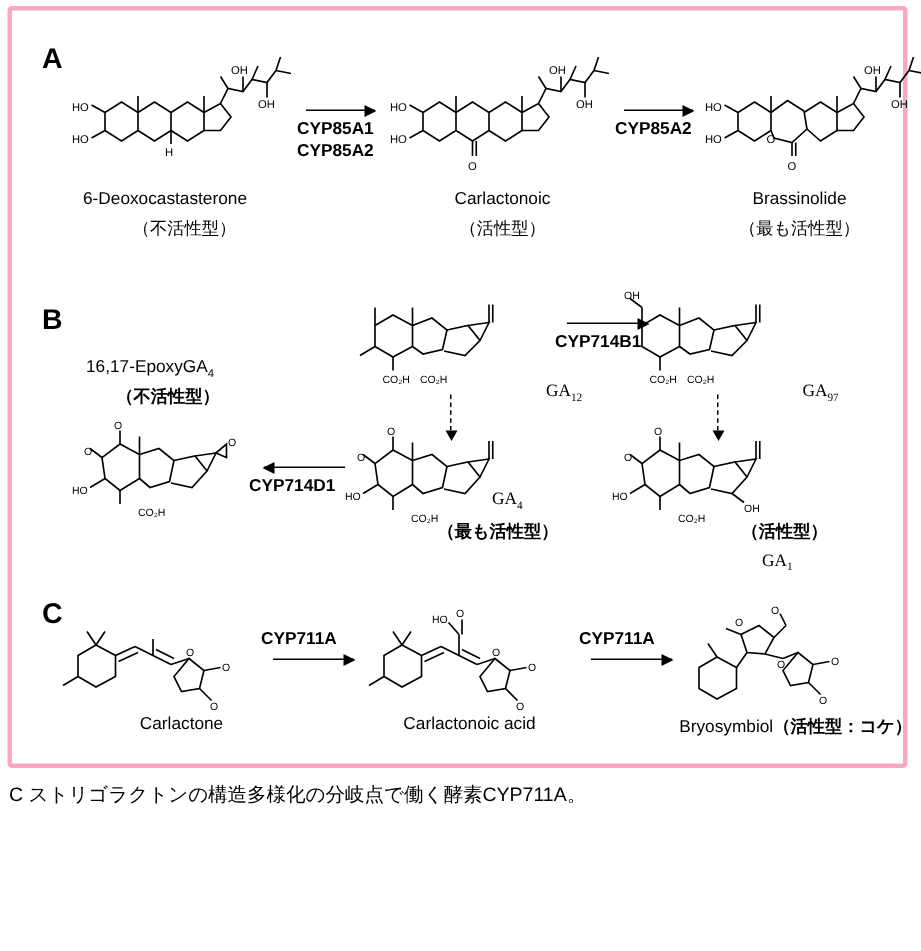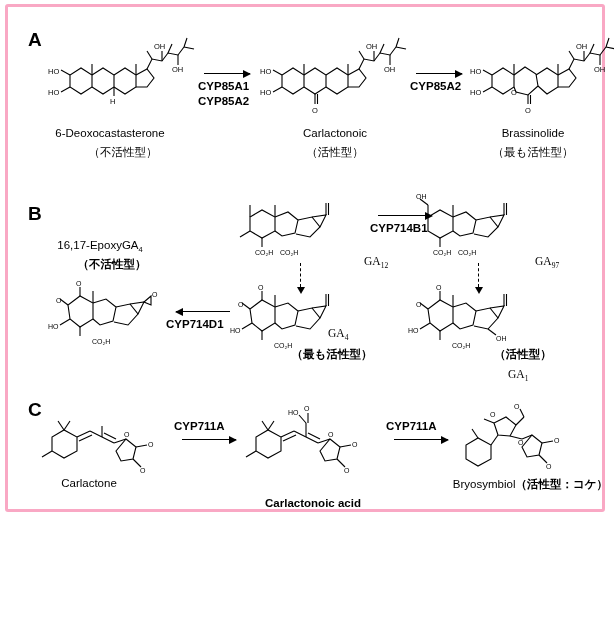--- a/index.html
+++ b/index.html
@@ -397,21 +397,21 @@
           <path d="M74,36 L86,32"></path>
           <path d="M86,32 L96,40 L93,52 L81,54 L76,44 Z"></path>
           <path d="M96,40 L107,38"></path>
           <path d="M93,52 L101,60"></path>
         </g>
         <text x="84" y="30" font-size="7" font-family="Liberation Sans, sans-serif">O</text>
         <text x="108" y="40" font-size="7" font-family="Liberation Sans, sans-serif">O</text>
         <text x="100" y="66" font-size="7" font-family="Liberation Sans, sans-serif">O</text>
       </svg>
     </div>
-    <div class="caption-label" style="left:16px; top:470px; width:130px;">Carlactone</div>
+    <div class="caption-label" style="left:48px; top:470px; width:130px;">Carlactone</div>
 
     <div class="arrow" style="left:174px; top:432px; width:54px;"></div>
     <div class="enzyme-label" style="left:166px; top:413px;">CYP711A</div>
 
     <div class="struct" style="left:236px; top:400px;">
       <svg width="150" height="70" viewBox="0 0 150 70">
         <g stroke="#000" stroke-width="1.1" fill="none">
           <path d="M12,44 L12,30 L24,23 L37,30 L37,44 L24,51 Z"></path>
           <path d="M24,23 L18,14"></path>
           <path d="M24,23 L30,14"></path>
@@ -429,21 +429,21 @@
           <path d="M62,16 L55,8"></path>
           <path d="M64,16 L64,6"></path>
         </g>
         <text x="60" y="4" font-size="7" font-family="Liberation Sans, sans-serif">O</text>
         <text x="44" y="8" font-size="7" font-family="Liberation Sans, sans-serif">HO</text>
         <text x="84" y="30" font-size="7" font-family="Liberation Sans, sans-serif">O</text>
         <text x="108" y="40" font-size="7" font-family="Liberation Sans, sans-serif">O</text>
         <text x="100" y="66" font-size="7" font-family="Liberation Sans, sans-serif">O</text>
       </svg>
     </div>
-    <div class="caption-label" style="left:230px; top:490px; width:150px;font-weight:bold;">Carlactonoic acid</div>
+    <div class="caption-label" style="left:230px; top:470px; width:150px;">Carlactonoic acid</div>
 
     <div class="arrow" style="left:386px; top:432px; width:54px;"></div>
     <div class="enzyme-label" style="left:378px; top:413px;">CYP711A</div>
 
     <div class="struct" style="left:446px; top:400px;">
       <svg width="150" height="70" viewBox="0 0 150 70">
         <g stroke="#000" stroke-width="1.1" fill="none">
           <path d="M12,52 L12,38 L24,31 L37,38 L37,52 L24,59 Z"></path>
           <path d="M24,31 L18,22"></path>
           <path d="M37,38 L44,28"></path>
@@ -462,15 +462,16 @@
         <text x="64" y="38" font-size="7" font-family="Liberation Sans, sans-serif">O</text>
         <text x="100" y="36" font-size="7" font-family="Liberation Sans, sans-serif">O</text>
         <text x="92" y="62" font-size="7" font-family="Liberation Sans, sans-serif">O</text>
       </svg>
     </div>
     <div class="caption-label" style="left:400px; top:470px; width:200px; text-align:right;"><span>Bryosymbiol</span><span style="font-weight:bold;">（活性型：コケ）</span></div>
 
   </div>
 
   <div class="bottom-caption">
+    <div class="cap-line">C ストリゴラクトンの構造多様化の分岐点で働く酵素CYP711A。</div>
   </div>
 
 </div>
 
 </body></html>

